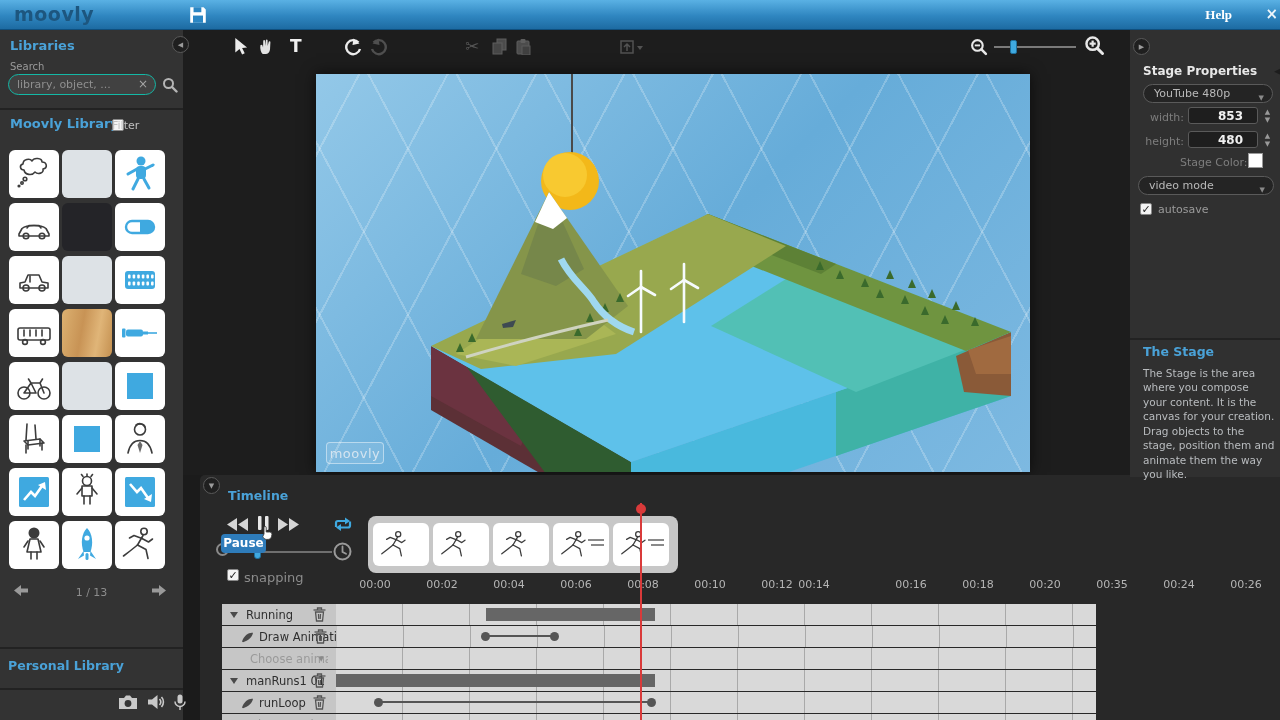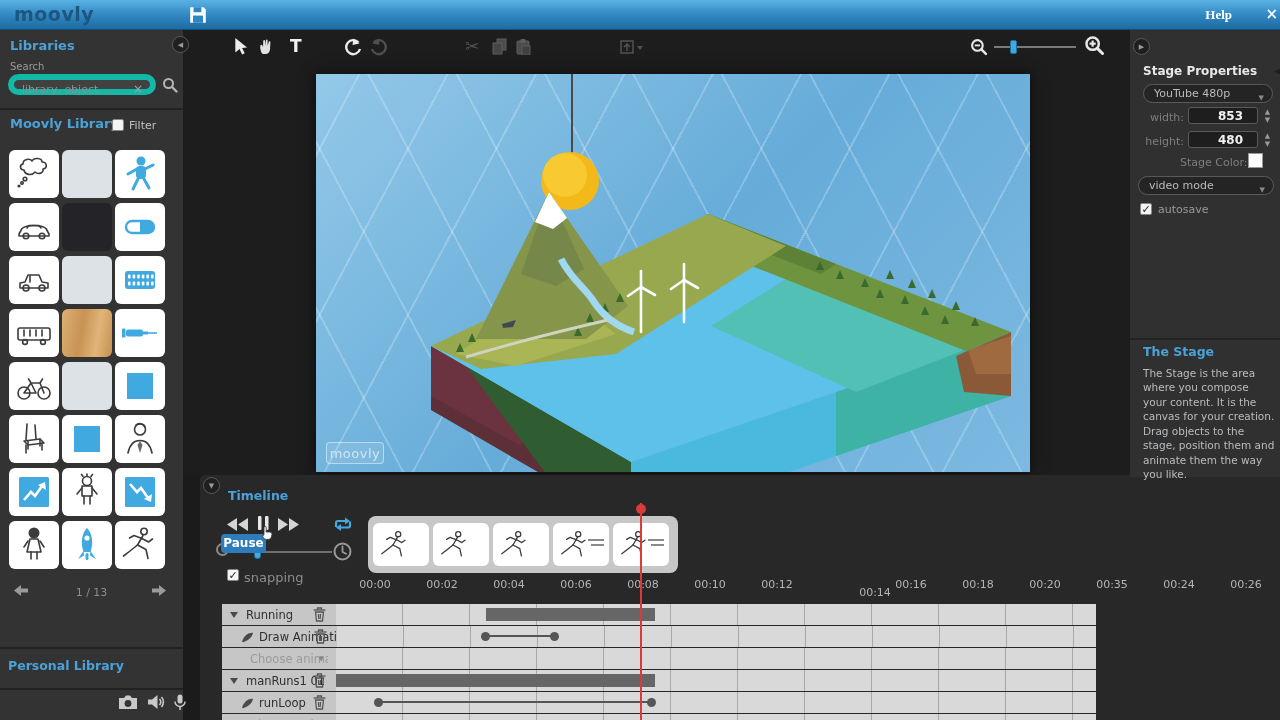--- a/index.html
+++ b/index.html
@@ -18,34 +18,34 @@
   #save-btn { left:188px; top:5px; width:20px; height:20px; }
 
   
   #sidebar { left:0; top:30px; width:183px; height:690px; background:#333333; z-index:20; }
   .blue-h { color:#4aa2d8; font-weight:bold; }
   #libraries-title { left:10px; top:8px; font-size:13px; }
   .collapse { width:17px; height:17px; border-radius:50%; background:#1f1f1f; border:1px solid #5a5a5a;
     color:#9b9b9b; font-size:7px; display:flex; align-items:center; justify-content:center; }
   #sidebar-collapse { left:172px; top:6px; }
   #search-label { left:10px; top:31px; font-size:10px; color:#9a9a9a; }
-  #search-box { left:8px; top:44px; width:148px; height:21px; background:#414141; border:6px solid #14b8a6;
+  #search-box { left:8px; top:44px; width:148px; height:21px; background:#414141; border:1px solid #14b8a6;
     border-radius:11px;padding-left:30px; }
   #search-input { position:absolute; left:8px; top:2px; width:118px; height:15px; background:transparent;
     border:none; outline:none; color:#cfcfcf; font-size:11px; font-family:inherit; }
   #search-input::placeholder { color:#8f8f8f; }
   #search-clear { position:absolute; right:7px; top:2px; color:#a5a5a5; font-size:12px; line-height:15px; }
   #search-btn { left:162px; top:47px; }
   .divider { background:#222; height:2px; }
   #div1 { left:0; top:78px; width:183px; }
   #moovly-lib-title { left:10px; top:86px; font-size:13px; }
   .checkbox { width:12px; height:12px; background:#f4f4f4; border:1px solid #888; border-radius:2px;
     color:#1c1c1c; font-size:11px; line-height:11px; text-align:center; font-weight:bold; }
   #filter-box { left:112px; top:89px; }
-  #filter-label { left:129px; top:89px; font-size:11px; color:#c0c0c0; }
+  #filter-label { left:112px; top:89px; font-size:11px; color:#c0c0c0; }
   #lib-grid { left:9px; top:120px; width:165px; }
   .lib-cell { position:absolute; width:50px; height:48px; border-radius:6px; background:#fff;
     display:flex; align-items:center; justify-content:center; }
   .cell-blank { background:#dde2e6; }
   .cell-dark  { background:#242428; }
   .cell-wood  { background:linear-gradient(100deg,#dcb171 0%,#c89355 40%,#e0b578 70%,#c49050 100%); }
   #pager { left:0; top:553px; width:183px; height:20px; }
   #pager-label { left:0; top:3px; width:183px; text-align:center; color:#8d8d8d; font-size:11px; }
   #pager-prev { left:14px; top:2px; } #pager-next { left:152px; top:2px; }
   #div2 { left:0; top:617px; width:183px; }
@@ -695,21 +695,21 @@
       </div>
     </div>
   <div id="ruler" class="abs">
       <span class="tick" style="left: 152px;">00:00</span>
       <span class="tick" style="left: 219px;">00:02</span>
       <span class="tick" style="left: 286px;">00:04</span>
       <span class="tick" style="left: 353px;">00:06</span>
       <span class="tick" style="left: 420px;">00:08</span>
       <span class="tick" style="left: 487px;">00:10</span>
       <span class="tick" style="left: 554px;">00:12</span>
-      <span class="tick" style="left: 652px; margin-top: 8px;">00:14</span>
+      <span class="tick" style="left: 591px;">00:14</span>
       <span class="tick" style="left: 688px;">00:16</span>
       <span class="tick" style="left: 755px;">00:18</span>
       <span class="tick" style="left: 822px;">00:20</span>
       <span class="tick" style="left: 889px;">00:35</span>
       <span class="tick" style="left: 956px;">00:24</span>
       <span class="tick" style="left: 1023px;">00:26</span>
     </div>
   <div id="rows" class="abs">
       <div class="row" style="top: 0px;">
         <div class="row-label">

